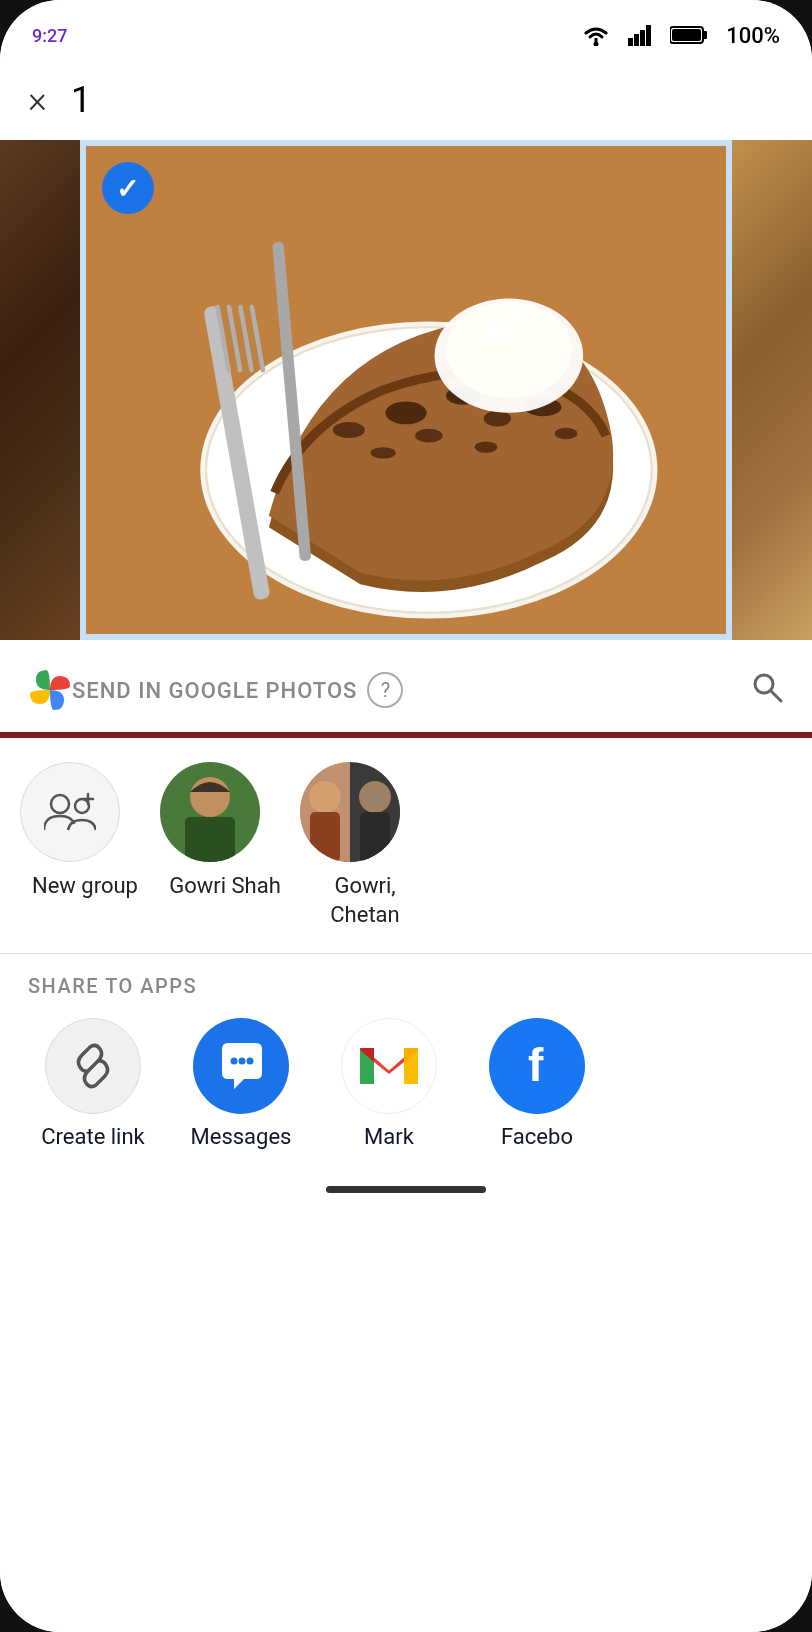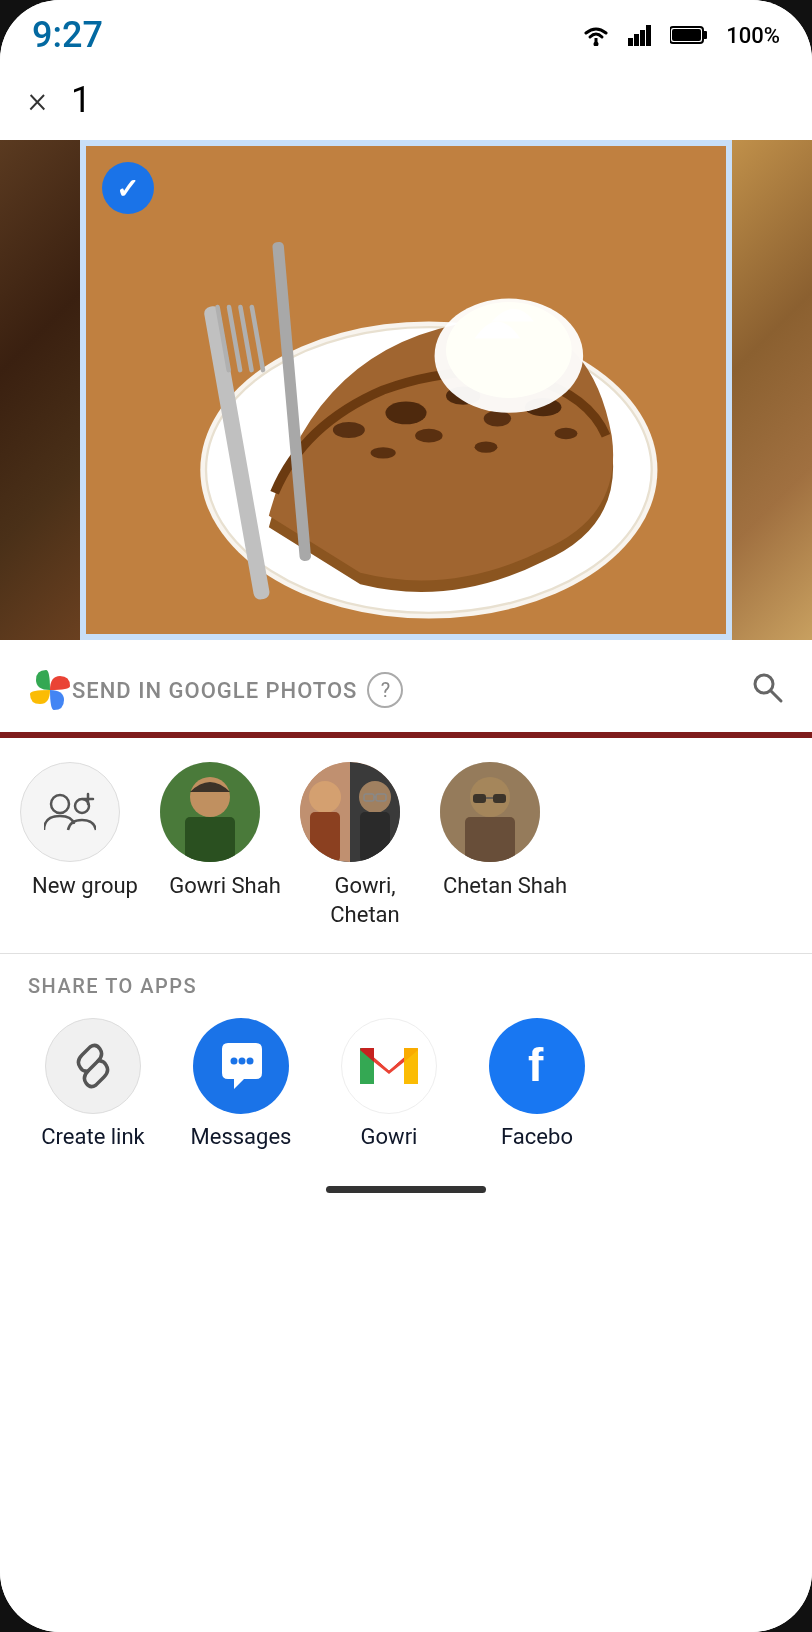--- a/index.html
+++ b/index.html
@@ -34,23 +34,23 @@
     .status-bar {
       background: #fff;
       display: flex;
       justify-content: space-between;
       align-items: center;
       padding: 18px 32px 8px 32px;
       height: 60px;
       flex-shrink: 0;
     }
     .status-time {
-      font-size: 36px;
+      font-size: 18px;
       font-weight: 500;
-      color: #0369a1;
+      color: #6d28d9;
     }
     .status-icons {
       display: flex;
       align-items: center;
       gap: 18px;
     }
     .status-icons span {
       font-size: 20px;
       color: #000;
     }
@@ -461,36 +461,20 @@
               <rect x="60" y="50" width="30" height="50" fill="#2a2a2a" rx="5"></rect>
 
               <rect x="64" y="32" width="10" height="7" rx="2" fill="none" stroke="#888" stroke-width="1.5"></rect>
               <rect x="76" y="32" width="10" height="7" rx="2" fill="none" stroke="#888" stroke-width="1.5"></rect>
               <line x1="74" y1="35" x2="76" y2="35" stroke="#888" stroke-width="1.5"></line>
             </svg>
           </div>
           <span class="contact-name">Gowri,<br>Chetan</span>
         </div>
 
-        <div class="contact-item">
-          <div class="contact-avatar" style="overflow:hidden;">
-            <svg width="100" height="100" viewBox="0 0 100 100">
-              <rect width="100" height="100" fill="#9a8060"></rect>
-              <circle cx="50" cy="35" r="20" fill="#b09060"></circle>
-              <rect x="25" y="55" width="50" height="50" fill="#5a4030" rx="5"></rect>
-
-              <rect x="33" y="32" width="13" height="9" rx="3" fill="#1a1a1a"></rect>
-              <rect x="53" y="32" width="13" height="9" rx="3" fill="#1a1a1a"></rect>
-              <line x1="46" y1="36" x2="53" y2="36" stroke="#555" stroke-width="2"></line>
-
-              <rect x="0" y="0" width="100" height="100" fill="#8a7050" opacity="0.3"></rect>
-            </svg>
-          </div>
-          <span class="contact-name">Chetan Shah</span>
-        </div>
 
       </div>
 
       <div class="share-section">
         <div class="share-title">SHARE TO APPS</div>
         <div class="apps-row">
 
           <div class="app-item">
             <div class="app-icon app-icon-link">
               <svg width="50" height="50" viewBox="0 0 50 50">
@@ -518,21 +502,21 @@
             <div class="app-icon app-icon-gmail">
               <svg width="58" height="44" viewBox="0 0 58 44">
                 <path d="M4 4 L29 26 L54 4 L56 4 Q58 4 58 6 L58 38 Q58 40 56 40 L44 40 L44 18 L29 30 L14 18 L14 40 L2 40 Q0 40 0 38 L0 6 Q0 4 2 4 Z" fill="#ea4335"></path>
                 <path d="M4 4 L29 26 L54 4" fill="#fff" stroke="#fff" stroke-width="1"></path>
                 <rect x="0" y="4" width="14" height="36" fill="#34a853"></rect>
                 <rect x="44" y="4" width="14" height="36" fill="#fbbc04"></rect>
                 <path d="M0 6 Q0 4 2 4 L14 4 L14 18 L0 6Z" fill="#c5221f"></path>
                 <path d="M58 6 Q58 4 56 4 L44 4 L44 18 L58 6Z" fill="#f9ab00"></path>
               </svg>
             </div>
-            <span class="app-label">Gowri</span>
+            <span class="app-label">Mark</span>
           </div>
 
 
           <div class="app-item">
             <div class="app-icon app-icon-facebook">
               <svg width="55" height="55" viewBox="0 0 55 55">
                 <text x="18" y="42" font-size="46" font-weight="bold" fill="#fff" font-family="Arial, sans-serif">f</text>
               </svg>
             </div>
             <span class="app-label">Facebo</span>

